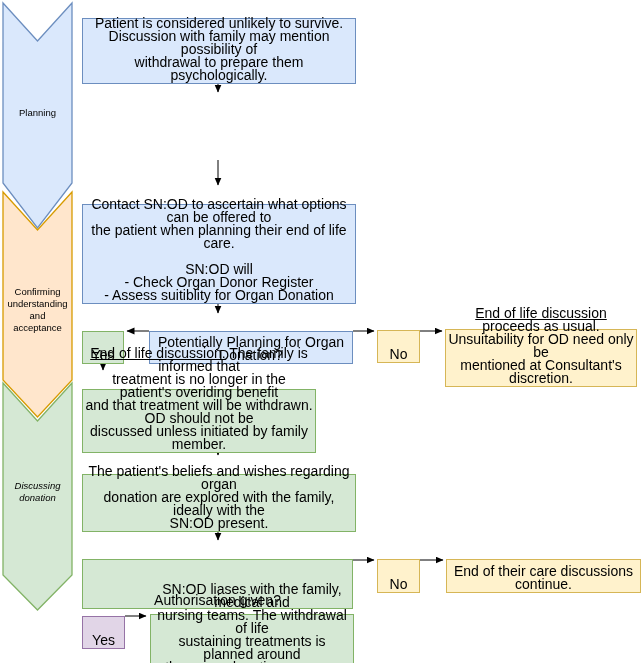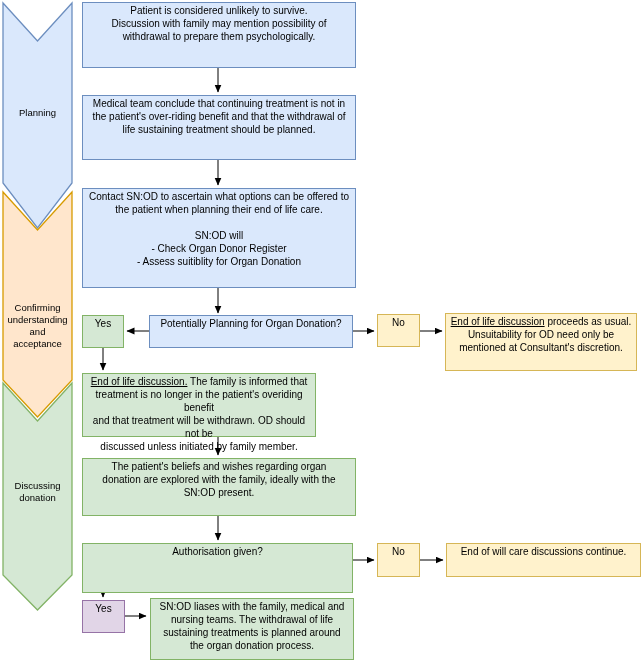--- a/index.html
+++ b/index.html
@@ -21,27 +21,28 @@
 
   
   .arrow { stroke: var(--arrow); stroke-width: 1; }
   .ah { fill: var(--arrow); }
 
   
   .box {
     position: absolute;
     box-sizing: border-box;
     display: flex;
-    align-items: flex-start;
+    align-items: flex-end;
     justify-content: center;
     text-align: center;
-    font-size: 10px;
+    font-size: 14px;
     line-height: 13px;
     color: #000000;
     padding: 1px 2px;
+    margin-top: 16px;
   }
   .box .txt { white-space: pre-line; }
   .box.blue   { background: var(--blue-fill);   border: 1px solid var(--blue-stroke); }
   .box.green  { background: var(--green-fill);  border: 1px solid var(--green-stroke); }
   .box.yellow { background: var(--yellow-fill); border: 1px solid var(--yellow-stroke); }
   .box.purple { background: var(--purple-fill); border: 1px solid var(--purple-stroke); }
   .u { text-decoration: underline; }
 
   
   .phase-label {
@@ -80,38 +81,33 @@
     <line class="arrow" x1="103" y1="348" x2="103" y2="370" marker-end="url(#ah)"></line>
     <line class="arrow" x1="218" y1="437" x2="218" y2="455" marker-end="url(#ah)"></line>
     <line class="arrow" x1="218" y1="516" x2="218" y2="540" marker-end="url(#ah)"></line>
     <line class="arrow" x1="353" y1="560" x2="374" y2="560" marker-end="url(#ah)"></line>
     <line class="arrow" x1="420" y1="560" x2="443" y2="560" marker-end="url(#ah)"></line>
     <line class="arrow" x1="103" y1="577" x2="103" y2="597" marker-end="url(#ah)"></line>
     <line class="arrow" x1="125" y1="616" x2="146" y2="616" marker-end="url(#ah)"></line>
   </svg>
 
   <div class="phase-label" style="top:107px;">Planning</div>
-  <div class="phase-label" style="top:286px;margin-top:16px;">Confirming
+  <div class="phase-label" style="top:286px;">Confirming
 understanding
 and
 acceptance</div>
-  <div class="phase-label" style="top:480px;">Discussing
+  <div class="phase-label" style="top:480px;font-style:italic;">Discussing
 donation</div>
 
   <div class="box blue" style="left:82px; top:2px; width:274px; height:66px;">
     <span class="txt">Patient is considered unlikely to survive.
 Discussion with family may mention possibility of
 withdrawal to prepare them psychologically.</span>
   </div>
 
-  <div class="box blue" style="left:82px; top:95px; width:274px; height:65px;">
-    <span class="txt">Medical team conclude that continuing treatment is not in
-the patient's over-riding benefit and that the withdrawal of
-life sustaining treatment should be planned.</span>
-  </div>
 
   <div class="box blue" style="left:82px; top:188px; width:274px; height:100px;">
     <span class="txt">Contact SN:OD to ascertain what options can be offered to
 the patient when planning their end of life care.
 
 SN:OD will
 - Check Organ Donor Register
 - Assess suitiblity for Organ Donation</span>
   </div>
 
@@ -148,21 +144,21 @@
 
   <div class="box green" style="left:82px; top:543px; width:271px; height:50px;">
     <span class="txt">Authorisation given?</span>
   </div>
 
   <div class="box yellow" style="left:377px; top:543px; width:43px; height:34px;">
     <span class="txt">No</span>
   </div>
 
   <div class="box yellow" style="left:446px; top:543px; width:195px; height:34px;">
-    <span class="txt">End of will care discussions continue.</span>
+    <span class="txt">End of their care discussions continue.</span>
   </div>
 
   <div class="box purple" style="left:82px; top:600px; width:43px; height:33px;">
     <span class="txt">Yes</span>
   </div>
 
   <div class="box green" style="left:150px; top:598px; width:204px; height:62px;">
     <span class="txt">SN:OD liases with the family, medical and
 nursing teams. The withdrawal of life
 sustaining treatments is planned around

